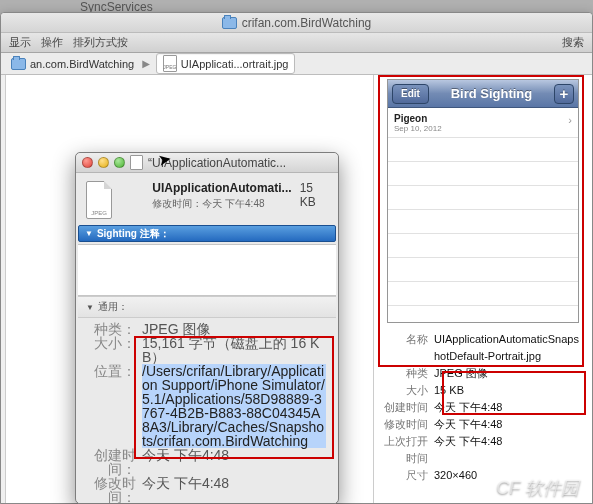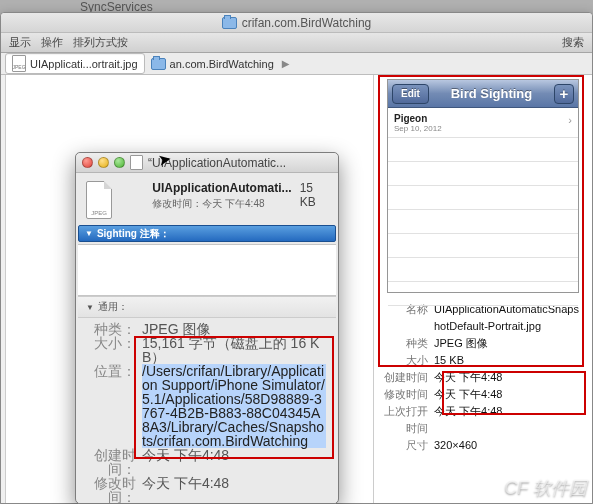--- a/index.html
+++ b/index.html
@@ -123,21 +123,21 @@
   .anno {
     position: absolute;
     border: 2px solid #cc0000;
     pointer-events: none;
   }
 
   
   .phone {
     margin: 2px auto 6px auto;
     width: 192px;
-    height: 214px;
+    height: 244px;
     background: #fff;
     border: 1px solid #969696;
   }
   .phone-nav {
     height: 28px;
     background: linear-gradient(#b8c7e0,#738bb4 50%,#5a76a6);
     border-bottom: 1px solid #3f577e;
     display: flex; align-items: center;
     color: #fff;
     font-weight: bold;
@@ -296,21 +296,21 @@
   }
   .info-body .v { flex:1; color:#555; word-break: break-all;}
   .info-body .v.sel {
     background: #b7d4fb;
     color: #222;
   }
 
   
   .watermark {
     position: absolute;
-    right: 6px; bottom: 4px;
+    right: 14px; bottom: 4px;
     color: rgba(255,255,255,.5);
     font-size: 18px; font-style: italic;
     text-shadow: 0 1px 2px rgba(0,0,0,.4);
     pointer-events: none;
   }
 </style>
 </head>
 <body>
 
 <div class="truncated-top">SyncServices</div>
@@ -323,28 +323,28 @@
     </div>
   </div>
   <div class="finder-toolbar">
     <span>显示</span>
     <span>操作</span>
     <span>排列方式按</span>
     <span class="spacer"></span>
     <span>搜索</span>
   </div>
   <div class="path-bar">
-    <div class="crumb sel">
-      <span class="jpeg-icon-s">JPEG</span>
-      <span>UIApplicati...ortrait.jpg</span>
-    </div>
     <div class="crumb">
       <span class="folder-mini"></span>
       <span>an.com.BirdWatching</span>
       <span class="chev">▶</span>
+    </div>
+    <div class="crumb sel">
+      <span class="jpeg-icon-s">JPEG</span>
+      <span>UIApplicati...ortrait.jpg</span>
     </div>
   </div>
 
   <div class="finder-body">
     <div class="gutter-left"></div>
     <div class="browse-area"></div>
 
     <div class="preview-pane">
 
       <div class="anno" style="left:4px; top:0px; width:206px; height:292px;"></div>

